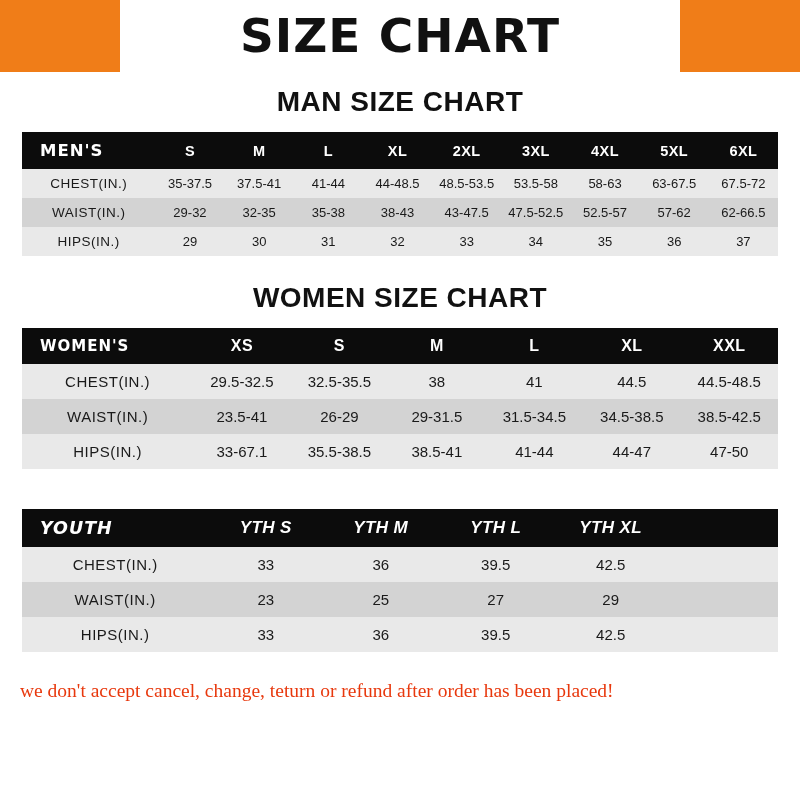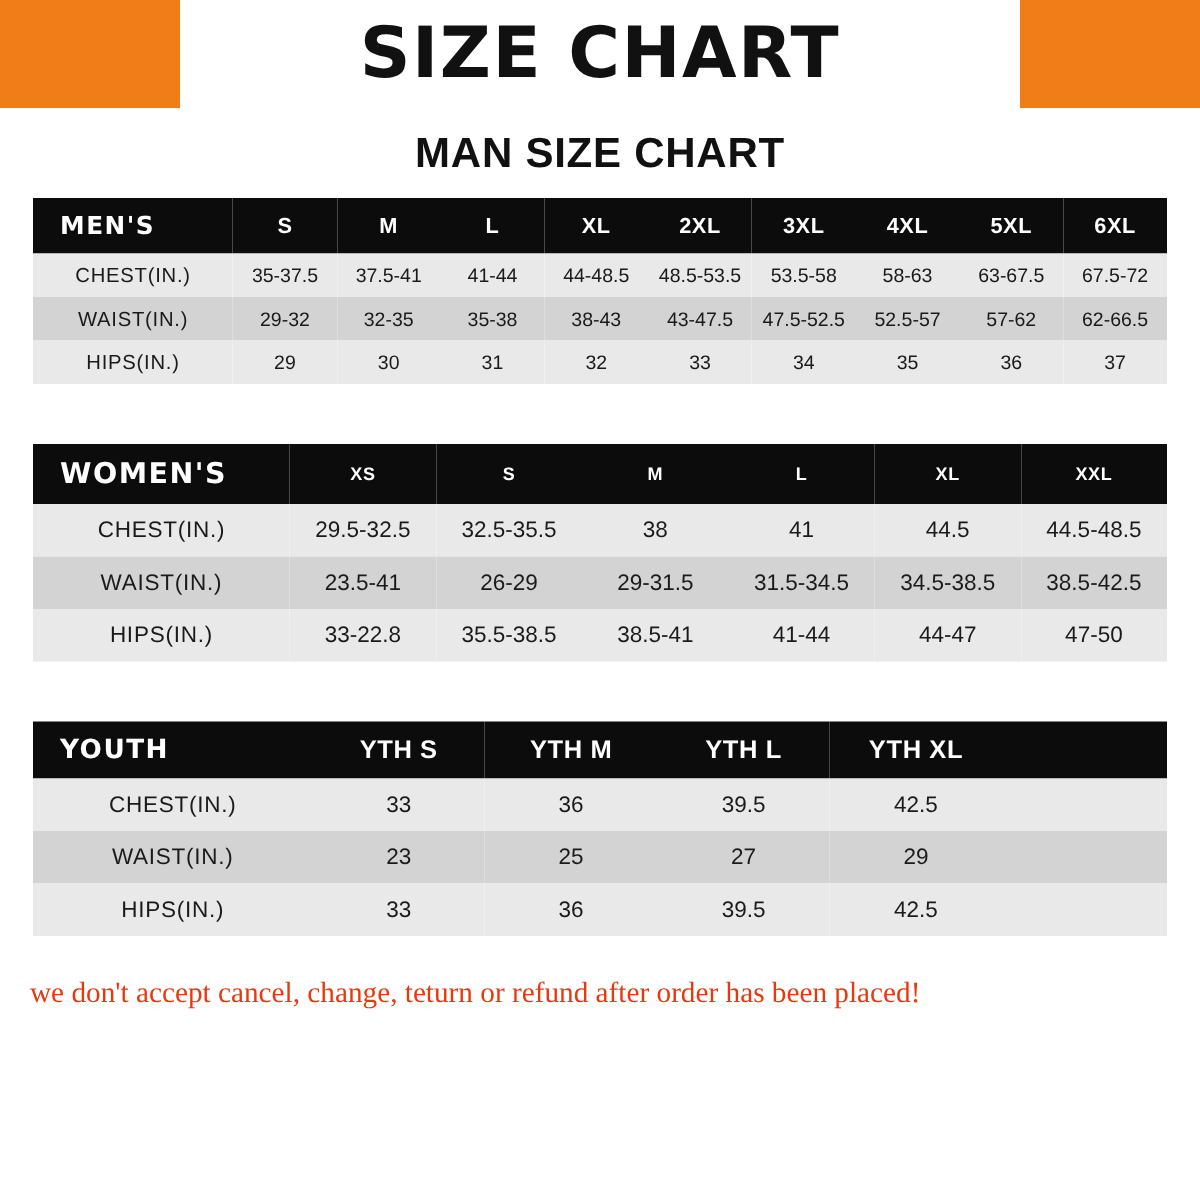--- a/index.html
+++ b/index.html
@@ -98,26 +98,26 @@
   table.size-table tbody td {
     font-size: 13px;
     padding: 7px 2px;
   }
   table.size-table tbody td.rowlabel {
     font-size: 13.5px;
     letter-spacing: 0.5px;
     text-align: center;
   }
   
-  #women-table thead th { font-size: 12px; }
-  #women-table thead th.rowlabel { font-size: 19px; }
+  #women-table thead th { font-size: 16px; }
+  #women-table thead th.rowlabel { font-size: 15px; }
   #women-table tbody td { font-size: 15px; padding: 9px 2px; }
   #women-table tbody td.rowlabel { font-size: 15px; }
   
-  #youth-table thead th { font-size: 17px; }
+  #youth-table thead th { font-size: 17px; font-style: italic; }
   #youth-table thead th.rowlabel { font-size: 17.5px; }
   #youth-table tbody td { font-size: 15px; padding: 9px 2px; }
   #youth-table tbody td.rowlabel { font-size: 15px; }
   
   .note {
     padding: 6px 20px 0 20px;
     color: #e8380d;
     font-family: "Liberation Serif", serif;
     font-size: 19.5px;
     line-height: 26px;
@@ -195,20 +195,21 @@
           <td>35</td>
           <td>36</td>
           <td>37</td>
         </tr>
       </tbody>
     </table>
   </div>
 
   <div class="spacer-lg"></div>
 
+  <div class="section-title">WOMEN SIZE CHART</div>
   <div class="spacer-sm"></div>
   <div class="tbl-wrap">
     <table class="size-table" id="women-table">
       <thead>
         <tr>
           <th class="rowlabel" style="width:20%">WOMEN'S</th>
           <th>XS</th>
           <th>S</th>
           <th>M</th>
           <th>L</th>
@@ -230,21 +231,21 @@
           <td class="rowlabel">WAIST(IN.)</td>
           <td>23.5-41</td>
           <td>26-29</td>
           <td>29-31.5</td>
           <td>31.5-34.5</td>
           <td>34.5-38.5</td>
           <td>38.5-42.5</td>
         </tr>
         <tr>
           <td class="rowlabel">HIPS(IN.)</td>
-          <td>33-22.8</td>
+          <td>33-67.1</td>
           <td>35.5-38.5</td>
           <td>38.5-41</td>
           <td>41-44</td>
           <td>44-47</td>
           <td>47-50</td>
         </tr>
       </tbody>
     </table>
   </div>
 

